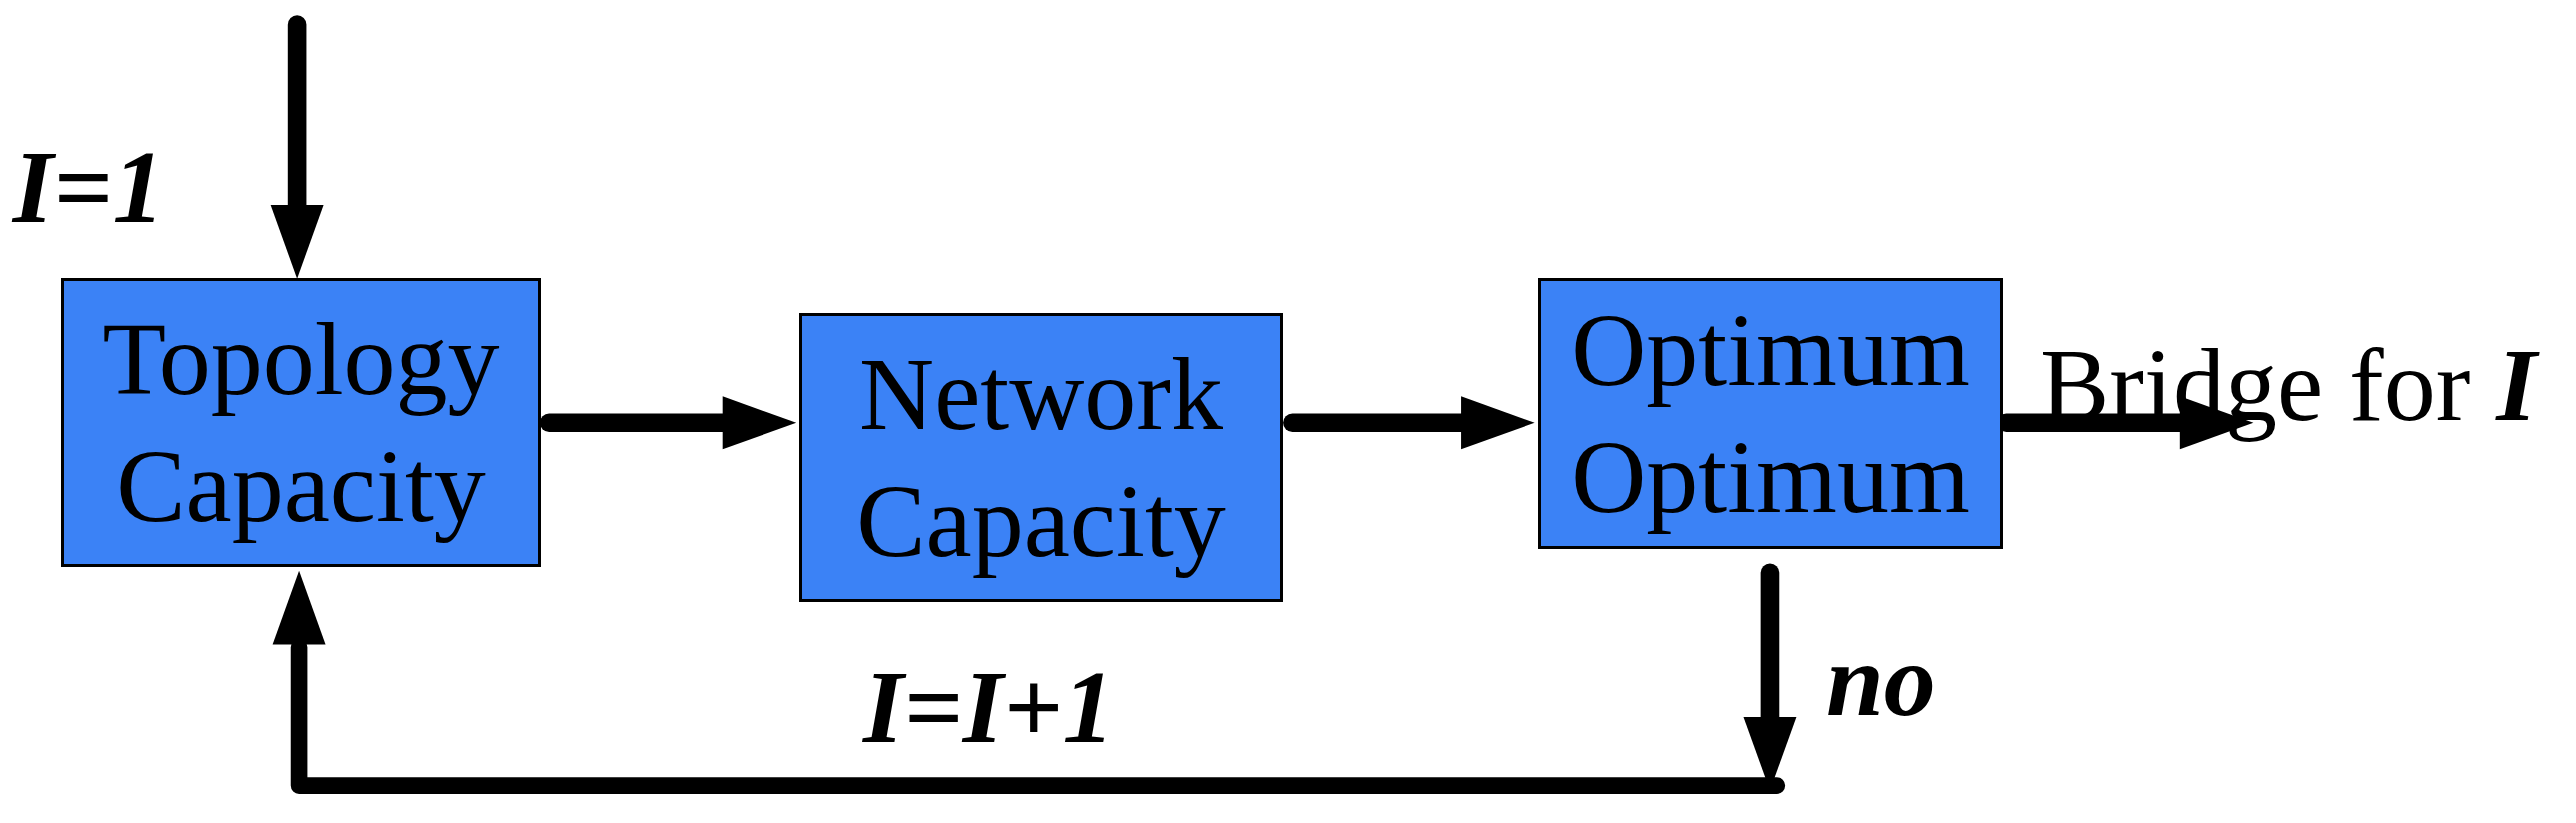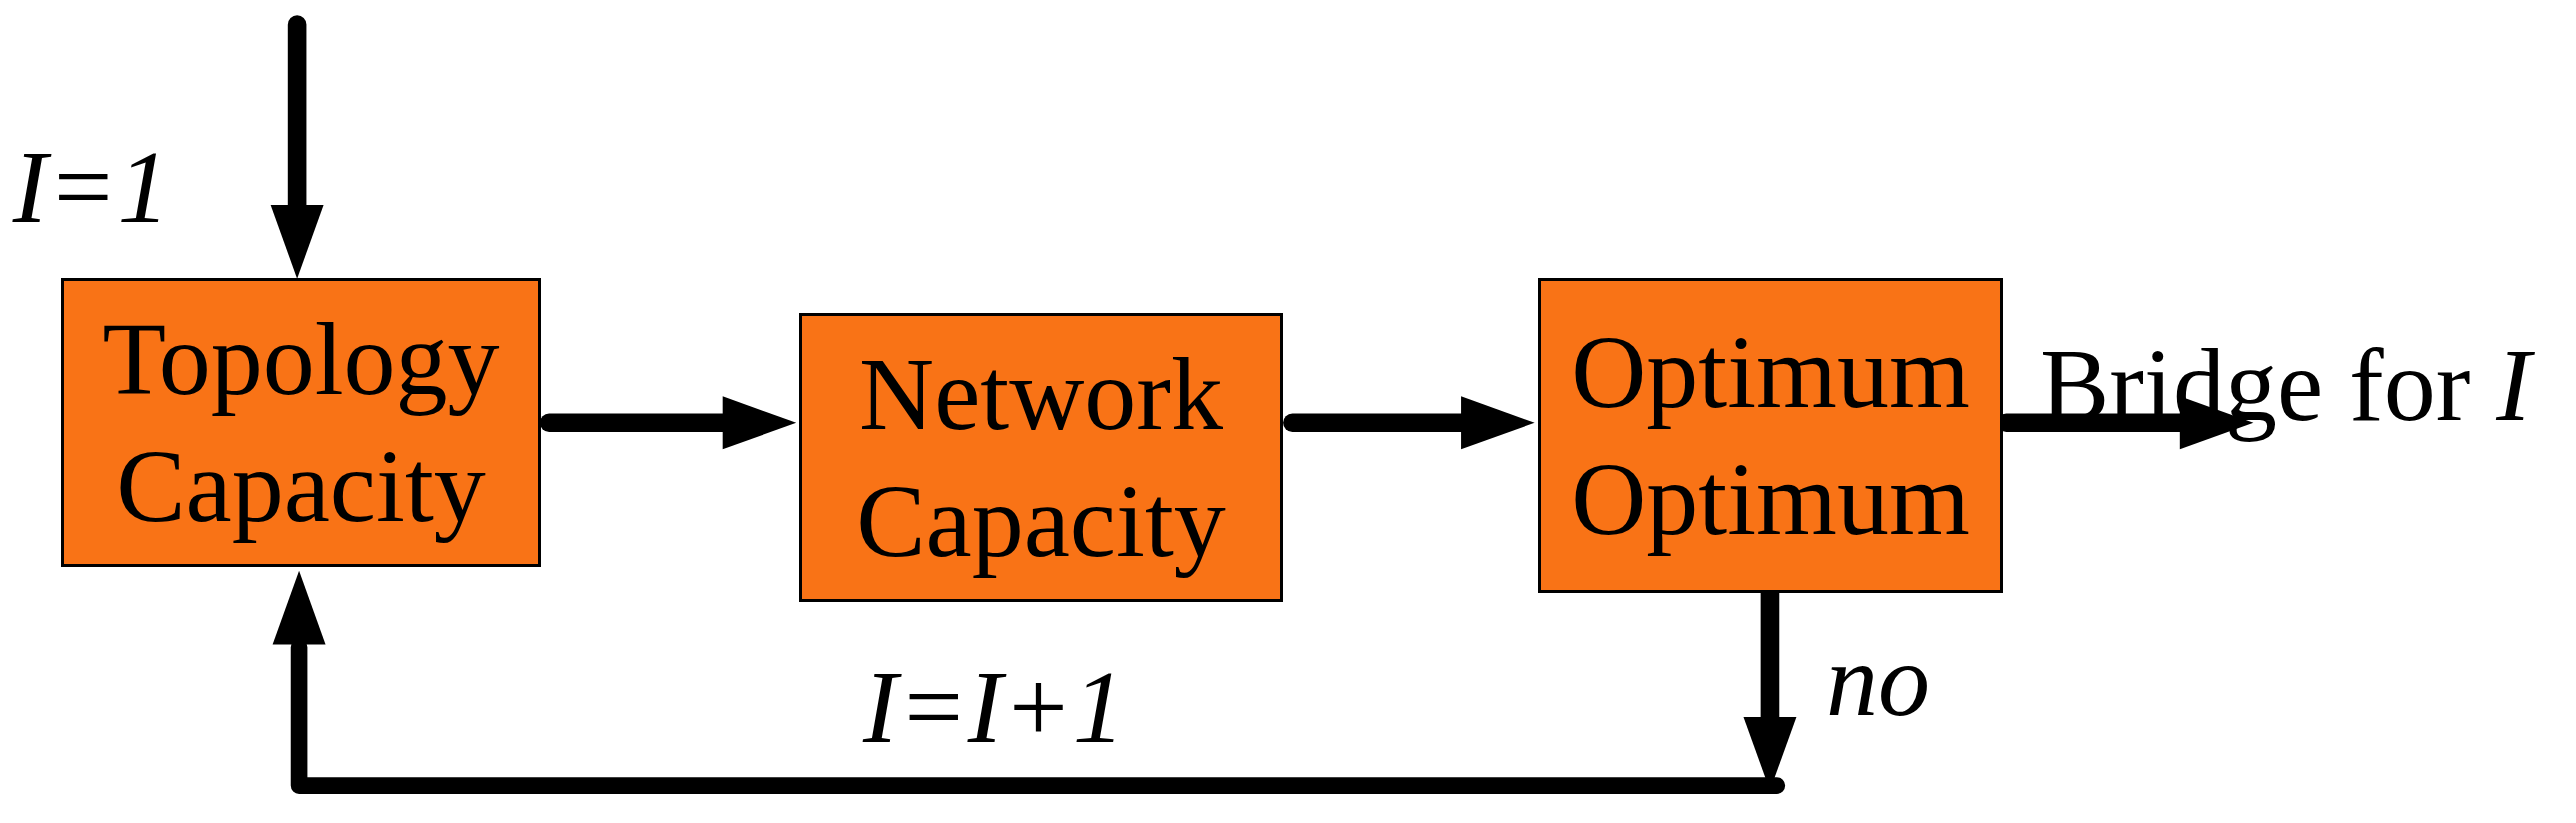--- a/index.html
+++ b/index.html
@@ -9,36 +9,36 @@
     background:#ffffff;
     color:#000000;
     font-family:"Liberation Serif", serif;
     overflow:hidden;
   }
   .arrow-layer{position:absolute;left:0;top:0;width:2576px;height:824px;}
   .node{
     position:absolute;
     box-sizing:border-box;
     border:3.9px solid #000000;
-    background:#f97316;
+    background:#3b82f6;
     display:flex;flex-direction:column;
     align-items:center;justify-content:center;
     text-align:center;
     font-size:104px;line-height:1.22;
     white-space:nowrap;
   }
   .node-topology{left:61px;top:278px;width:480px;height:289px;}
   .node-capacity{left:799px;top:278px;width:484px;height:289px;margin-top:35px;}
-  .node-decision{left:1538px;top:278px;width:465px;height:315px;}
+  .node-decision{left:1538px;top:278px;width:465px;height:271px;}
   .lbl{
     position:absolute;
     font-size:104px;line-height:1;
     white-space:nowrap;
   }
-  .italic{font-style:italic;}
+  .italic{font-style:italic;font-weight:bold;}
   .lbl-init{left:12.7px;top:135px;}
   .lbl-bridge{left:2040px;top:306px;margin-top:27px;}
   .lbl-no{left:1826px;top:588px;margin-top:40px;}
   .lbl-increment{left:863px;top:655px;}
 </style>
 </head>
 <body>
 
 <div class="stage">
 

